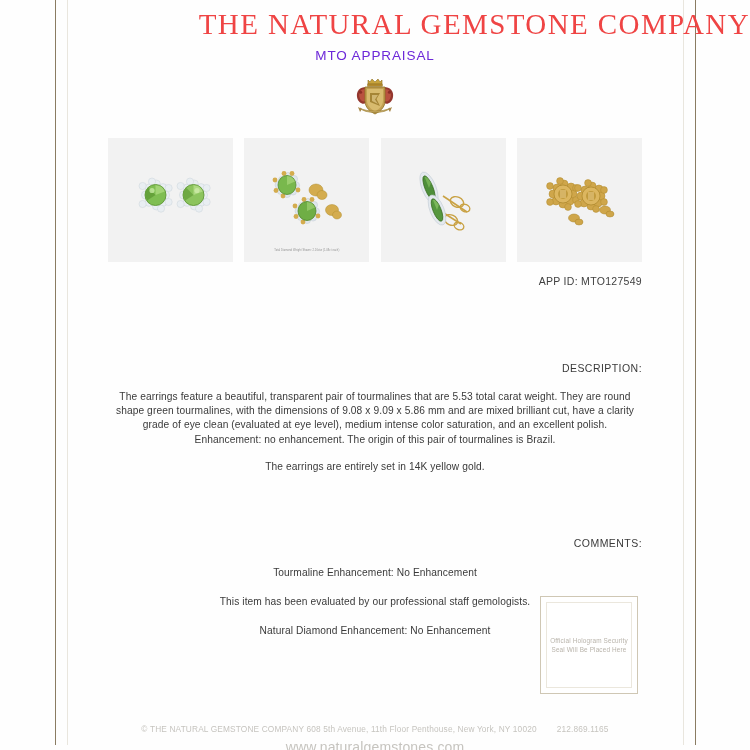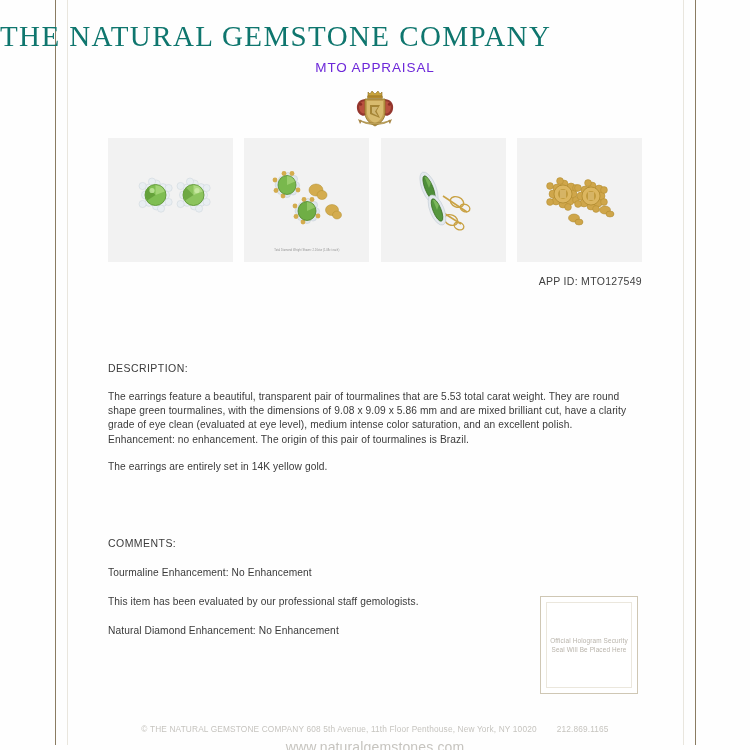--- a/index.html
+++ b/index.html
@@ -34,26 +34,26 @@
   .rule.r1 { left: 683px; }
   .rule.r2 { left: 695px; }
 
   .content {
     position: absolute;
     left: 0; right: 0; top: 0;
   }
 
   
   .brand-title {
-    text-align: left;
+    text-align: right;
     font-family: "Liberation Serif", serif;
     font-size: 29px;
     letter-spacing: 1.4px;
-    color: #0f766e;
-    margin: 16px 0 0 0;
+    color: #ef4444;
+    margin: 4px 0 0 0;
     padding-top: 4px;
     white-space: nowrap;
     font-weight: 400;
   }
   .brand-subtitle {
     text-align: center;
     font-size: 13.5px;
     letter-spacing: 0.9px;
     color: #6d28d9;
     margin-top: 7px;
@@ -109,28 +109,29 @@
     position: absolute;
     left: 108px;
     top: 362px;
     width: 534px;
   }
   .sec-head {
     font-size: 10.5px;
     color: #3a3a3a;
     letter-spacing: 0.45px;
     margin-bottom: 16px;
+    text-align: right;
   }
   .para {
     font-size: 10.2px;
     line-height: 14.2px;
     color: #3a3a3a;
     margin: 0 0 13px 0;
     letter-spacing: 0.1px;
-    text-align: left;
+    text-align: center;
   }
   .para.last { margin-bottom: 0; }
 
   .comments-area {
     position: absolute;
     left: 108px;
     top: 537px;
     width: 534px;
   }
   .comments-area .sec-head { margin-bottom: 17px; }

